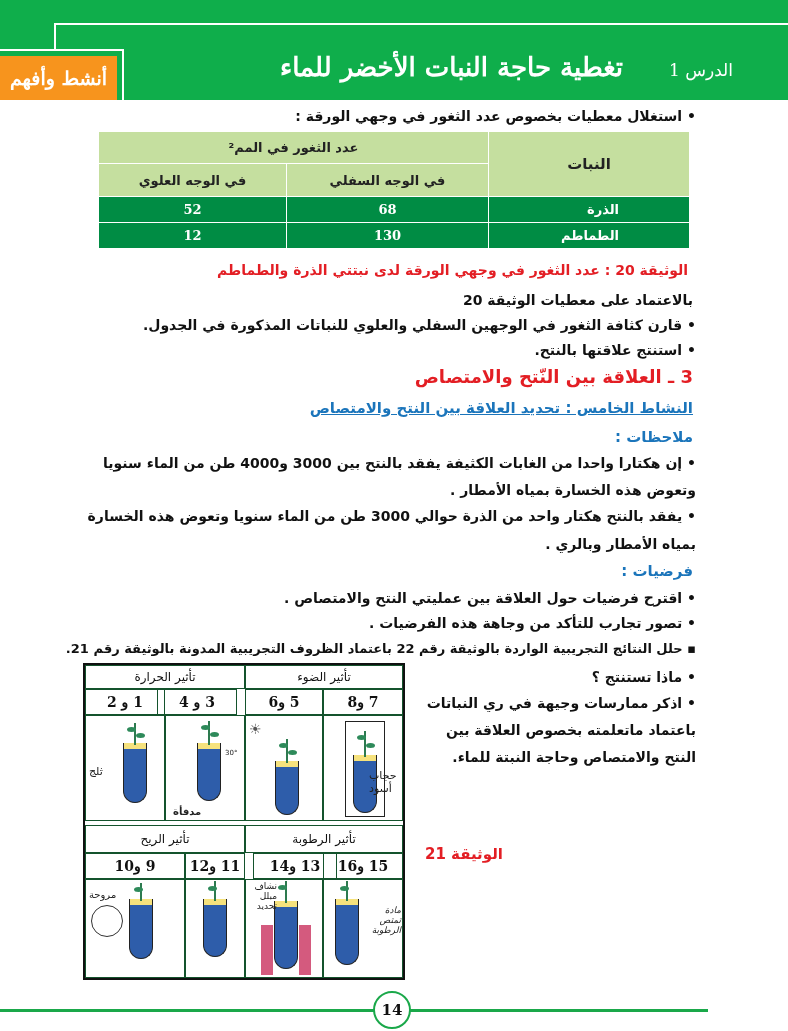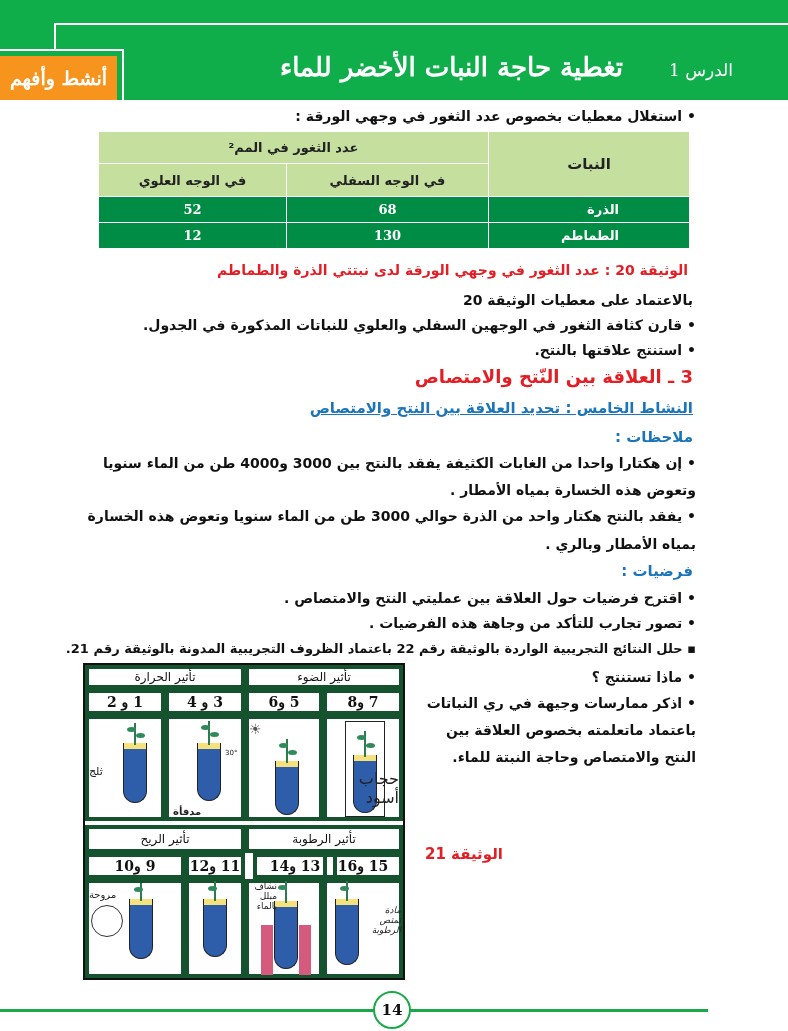--- a/index.html
+++ b/index.html
@@ -20,21 +20,21 @@
   
   table.stomata{position:absolute;left:98px;top:131px;width:592px;border-collapse:collapse;direction:rtl;font-size:13px;font-weight:bold;}
   table.stomata td{border:1px solid #fff;text-align:center;}
   .th-light{background:#c5df9f;color:#222;}
   .td-dark{background:#008c44;color:#fff;}
   .red{color:#e31e24;}
   .blue{color:#1b75bb;}
   
   .fig{left:83px;top:663px;width:322px;height:317px;border:2px solid #111;box-sizing:border-box;background:#fff;}
   .fig-grid{position:absolute;inset:0;}
-  .cell{position:absolute;box-sizing:border-box;border:4px solid #14532d;display:flex;align-items:center;justify-content:center;font-size:12px;direction:rtl;}
+  .cell{position:absolute;box-sizing:border-box;border:1px solid #14532d;display:flex;align-items:center;justify-content:center;font-size:12px;direction:rtl;}
   .num{font-family:"DejaVu Serif",serif;font-weight:bold;font-size:14px;}
   .tube{position:absolute;width:24px;border:1.5px solid #222;border-top:none;border-radius:0 0 12px 12px;background:#2e5daa;box-sizing:border-box;}
   .tube .oil{position:absolute;top:0;left:0;right:0;height:6px;background:#f6e27d;}
   .plant{position:absolute;width:2px;background:#2d7a4f;}
   .leaf{position:absolute;width:9px;height:5px;background:#2e8a5a;border-radius:50%;}
   .small-lbl{position:absolute;font-size:10px;color:#222;direction:rtl;white-space:nowrap;}
   
   .foot-line{left:0;top:1009px;width:708px;height:3px;background:#1aa84a;}
   .page-circle{left:373px;top:991px;width:38px;height:38px;border:2.5px solid #1aa84a;border-radius:50%;background:#fff;display:flex;align-items:center;justify-content:center;font-family:"DejaVu Serif",serif;font-weight:bold;font-size:15px;box-sizing:border-box;}
 </style>
@@ -101,21 +101,21 @@
 
 <div class="abs rtl red" style="left:425px;top:845px;font-size:15px;font-weight:bold;">الوثيقة 21</div>
 
 <div class="abs fig">
   <div class="fig-grid">
 
     <div class="cell" style="left:160px;top:0;width:158px;height:24px;">تأثير الضوء</div>
     <div class="cell" style="left:0;top:0;width:160px;height:24px;">تأثير الحرارة</div>
     <div class="cell num" style="left:238px;top:24px;width:80px;height:26px;">7 و8</div>
     <div class="cell num" style="left:160px;top:24px;width:78px;height:26px;">5 و6</div>
-    <div class="cell num" style="left:80px;top:24px;width:80px;height:26px;">3 و 4</div>
+    <div class="cell num" style="left:72px;top:24px;width:80px;height:26px;">3 و 4</div>
     <div class="cell num" style="left:0;top:24px;width:80px;height:26px;">1 و 2</div>
     <div class="cell" style="left:0;top:50px;width:80px;height:106px;"></div>
     <div class="cell" style="left:80px;top:50px;width:80px;height:106px;"></div>
     <div class="cell" style="left:160px;top:50px;width:78px;height:106px;"></div>
     <div class="cell" style="left:238px;top:50px;width:80px;height:106px;"></div>
 
     <div class="cell" style="left:160px;top:160px;width:158px;height:28px;">تأثير الرطوبة</div>
     <div class="cell" style="left:0;top:160px;width:160px;height:28px;">تأثير الريح</div>
     <div class="cell num" style="left:238px;top:188px;width:80px;height:26px;">15 و16</div>
     <div class="cell num" style="left:168px;top:188px;width:84px;height:26px;">13 و14</div>
@@ -151,21 +151,21 @@
     <div class="leaf" style="left:203px;top:85px;"></div>
     <div class="small-lbl" style="left:164px;top:56px;font-size:14px;color:#555;">☀</div>
 
     <div style="position:absolute;left:260px;top:56px;width:40px;height:96px;border:1.5px solid #222;box-sizing:border-box;"></div>
     <div class="tube" style="left:268px;top:90px;height:58px;">
         <div class="oil"></div>
       </div>
     <div class="plant" style="left:279px;top:66px;height:26px;"></div>
     <div class="leaf" style="left:272px;top:70px;"></div>
     <div class="leaf" style="left:281px;top:78px;"></div>
-    <div class="small-lbl" style="left:284px;top:104px;width:30px;white-space:normal;text-align:right;font-size:16px;">حجاب أسود</div>
+    <div class="small-lbl" style="left:284px;top:104px;width:30px;white-space:normal;text-align:left;font-size:11px;">حجاب أسود</div>
 
     <div class="tube" style="left:44px;top:234px;height:60px;">
         <div class="oil"></div>
       </div>
     <div class="plant" style="left:55px;top:218px;height:18px;"></div>
     <div class="leaf" style="left:49px;top:222px;"></div>
     <div style="position:absolute;left:6px;top:240px;width:30px;height:30px;border:1.5px solid #333;border-radius:50%;"></div>
     <div class="small-lbl" style="left:4px;top:224px;">مروحة</div>
 
     <div class="tube" style="left:118px;top:234px;height:58px;">
@@ -174,21 +174,21 @@
     <div class="plant" style="left:129px;top:216px;height:20px;"></div>
     <div class="leaf" style="left:123px;top:221px;"></div>
 
     <div style="position:absolute;left:176px;top:260px;width:12px;height:50px;background:#d45a7e;"></div>
     <div style="position:absolute;left:214px;top:260px;width:12px;height:50px;background:#d45a7e;"></div>
     <div class="tube" style="left:189px;top:236px;height:68px;">
         <div class="oil"></div>
       </div>
     <div class="plant" style="left:200px;top:216px;height:22px;"></div>
     <div class="leaf" style="left:193px;top:220px;"></div>
-    <div class="small-lbl" style="left:162px;top:216px;width:30px;white-space:normal;text-align:right;font-size:9px;">نشاف مبلل بالماء</div>
+    <div class="small-lbl" style="left:162px;top:216px;width:30px;white-space:normal;text-align:right;font-size:9px;">نشاف مبلل تحديد</div>
 
     <div class="tube" style="left:250px;top:234px;height:66px;">
         <div class="oil"></div>
       </div>
     <div class="plant" style="left:261px;top:216px;height:20px;"></div>
     <div class="leaf" style="left:255px;top:221px;"></div>
     <div class="small-lbl" style="left:280px;top:240px;width:36px;white-space:normal;text-align:right;font-size:9px;font-style:italic;">مادة تمتص الرطوبة</div>
   </div>
 </div>
 

